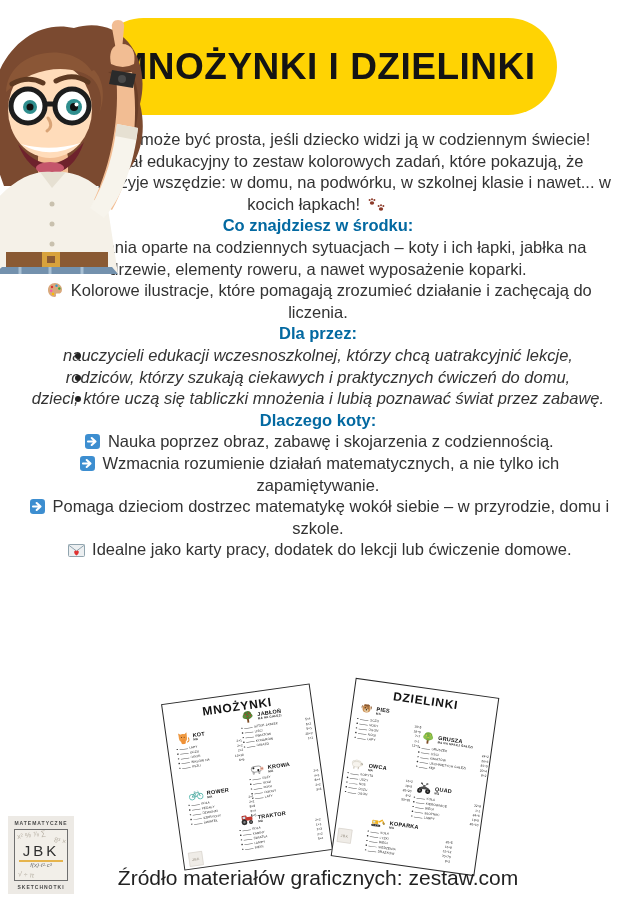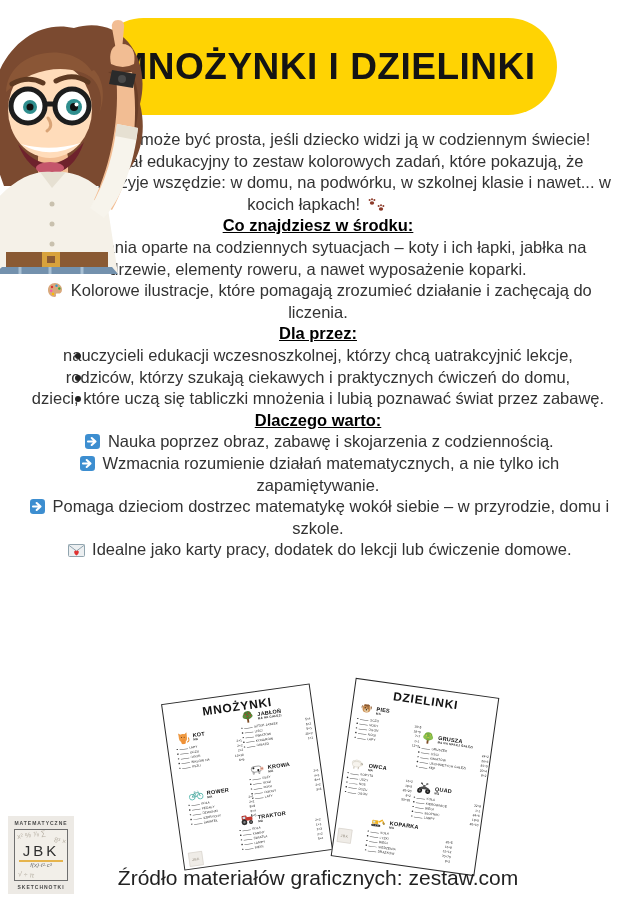--- a/index.html
+++ b/index.html
@@ -17,24 +17,24 @@
   .title-pill h1{
     margin:0;font-size:37px;font-weight:800;letter-spacing:.5px;color:#141414;white-space:nowrap;
   }
   .teacher{position:absolute;left:-10px;top:12px;z-index:2;}
 
   
   .copy{
     position:absolute;left:23px;top:129px;width:590px;text-align:center;
     font-size:16.5px;line-height:21.6px;color:#333333;z-index:0;
   }
-  .copy .heading{font-weight:700;color:#000000;text-decoration:underline;}
+  .copy .heading{font-weight:700;color:#0369a1;}
   .emoji{display:inline-block;vertical-align:-2px;line-height:0;margin:0 3px;}
   .emoji svg{display:inline-block;}
-  .bullet-line{position:relative;}
+  .bullet-line{position:relative;font-style:italic;}
   .bullet-dot{
     position:absolute;left:52px;top:8px;width:6px;height:6px;border-radius:50%;background:#222;
   }
 
   
   .card{
     position:absolute;background:#ffffff;border:2.5px solid #2a2a2a;box-sizing:border-box;
     font-family:"Liberation Sans","DejaVu Sans",sans-serif;
   }
   .card-left{left:97px;top:609px;width:300px;height:336px;transform:rotate(-8deg) scale(.5);transform-origin:center;}
@@ -174,21 +174,21 @@
               <circle cx="4.2" cy="8.8" r="1.2" fill="#f5a"></circle>
               <circle cx="6" cy="12" r="1.2" fill="#fb0"></circle>
             </svg></span> Kolorowe ilustracje, które pomagają zrozumieć działanie i zachęcają do liczenia.</div>
       </div>
     <div class="heading">Dla przez:</div>
     <div id="forwhom-items">
         <div class="bullet-line"><span class="bullet-dot"></span>nauczycieli edukacji wczesnoszkolnej, którzy chcą uatrakcyjnić lekcje,</div>
         <div class="bullet-line"><span class="bullet-dot"></span>rodziców, którzy szukają ciekawych i praktycznych ćwiczeń do domu,</div>
         <div class="bullet-line"><span class="bullet-dot"></span>dzieci, które uczą się tabliczki mnożenia i lubią poznawać świat przez zabawę.</div>
       </div>
-    <div class="heading">Dlaczego warto:</div>
+    <div class="heading">Dlaczego koty:</div>
     <div id="why-items">
         <div><span class="emoji"><svg width="15" height="15" viewBox="0 0 15 15">
               <rect x="0" y="0" width="15" height="15" rx="3.2" fill="#3d8ed0"></rect>
               <path d="M3 7.5 L9 7.5 M6.7 4 L10.5 7.5 L6.7 11" stroke="#ffffff" stroke-width="2.1" fill="none" stroke-linecap="round" stroke-linejoin="round"></path>
             </svg></span> Nauka poprzez obraz, zabawę i skojarzenia z codziennością.</div>
         <div><span class="emoji"><svg width="15" height="15" viewBox="0 0 15 15">
               <rect x="0" y="0" width="15" height="15" rx="3.2" fill="#3d8ed0"></rect>
               <path d="M3 7.5 L9 7.5 M6.7 4 L10.5 7.5 L6.7 11" stroke="#ffffff" stroke-width="2.1" fill="none" stroke-linecap="round" stroke-linejoin="round"></path>
             </svg></span> Wzmacnia rozumienie działań matematycznych, a nie tylko ich zapamiętywanie.</div>
         <div><span class="emoji"><svg width="15" height="15" viewBox="0 0 15 15">

